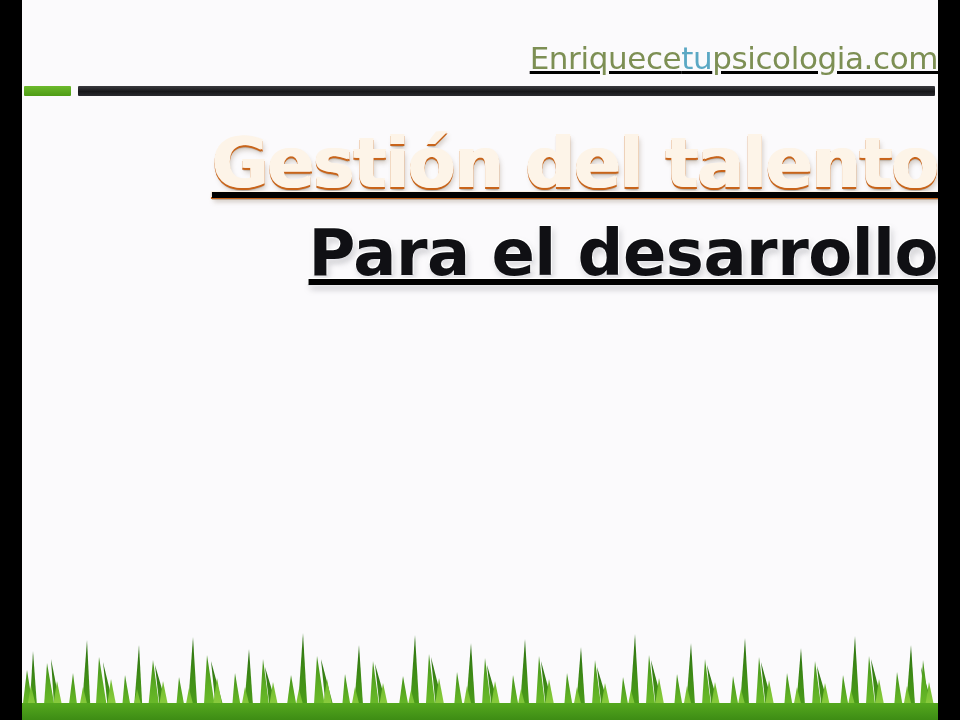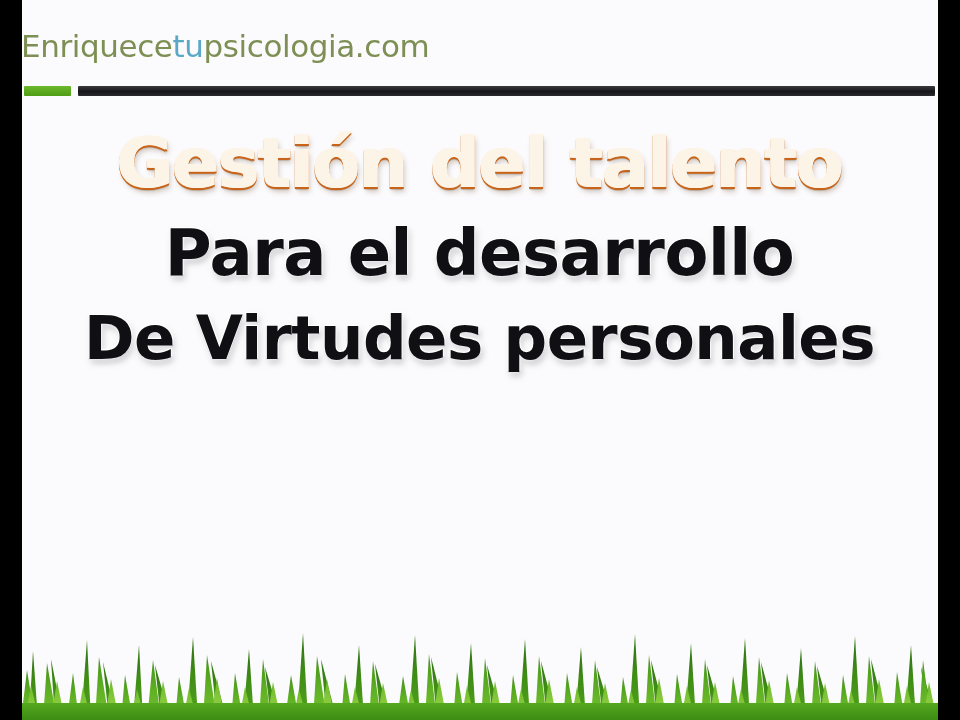--- a/index.html
+++ b/index.html
@@ -32,26 +32,27 @@
     width: 917px;
     height: 720px;
     background: #fbfafc;
     overflow: hidden;
   }
 
   
   .header {
     position: absolute;
     left: 0;
-    top: 4px;
+    top: 16px;
     width: 917px;
     height: 80px;
     display: flex;
     align-items: center;
-    justify-content: flex-start;
+    justify-content: flex-end;
+    text-decoration: underline;
   }
   .logo {
     font-family: "DejaVu Sans", "Liberation Sans", sans-serif;
     font-size: 31px;
     font-weight: 400;
     letter-spacing: -0.4px;
     white-space: nowrap;
     line-height: 1;
     -webkit-font-smoothing: antialiased;
     transform: translateY(2px);
@@ -87,21 +88,22 @@
     background: linear-gradient(180deg, #3a3a3f 0%, #17171a 55%, #2a2a2f 100%);
     border-radius: 1px;
   }
 
   
   .headlines {
     position: absolute;
     left: 0;
     top: 130px;
     width: 917px;
-    text-align: center;
+    text-align: right;
+    text-decoration: underline;
   }
   .headline {
     font-family: "DejaVu Sans", "Liberation Sans", sans-serif;
     font-weight: 700;
     line-height: 1.0;
     white-space: nowrap;
     -webkit-font-smoothing: antialiased;
   }
 
   
@@ -186,21 +188,20 @@
     <div class="rule">
       <div class="rule-green"></div>
       <div class="rule-dark"></div>
     </div>
 
     <div class="headlines">
       <div class="headline headline-1">
         <span class="ink">Gestión del talento</span>
       </div>
       <div class="headline headline-2">Para el desarrollo</div>
-      <div class="headline headline-3">De Virtudes personales</div>
     </div>
 
     <div class="grass">
       <svg viewBox="0 0 917 105" preserveAspectRatio="none">
         <defs>
           <linearGradient id="gDark" x1="0" y1="0" x2="0" y2="1">
             <stop offset="0%" stop-color="#2b6f10"></stop>
             <stop offset="45%" stop-color="#3f8c16"></stop>
             <stop offset="100%" stop-color="#52a51c"></stop>
           </linearGradient>

